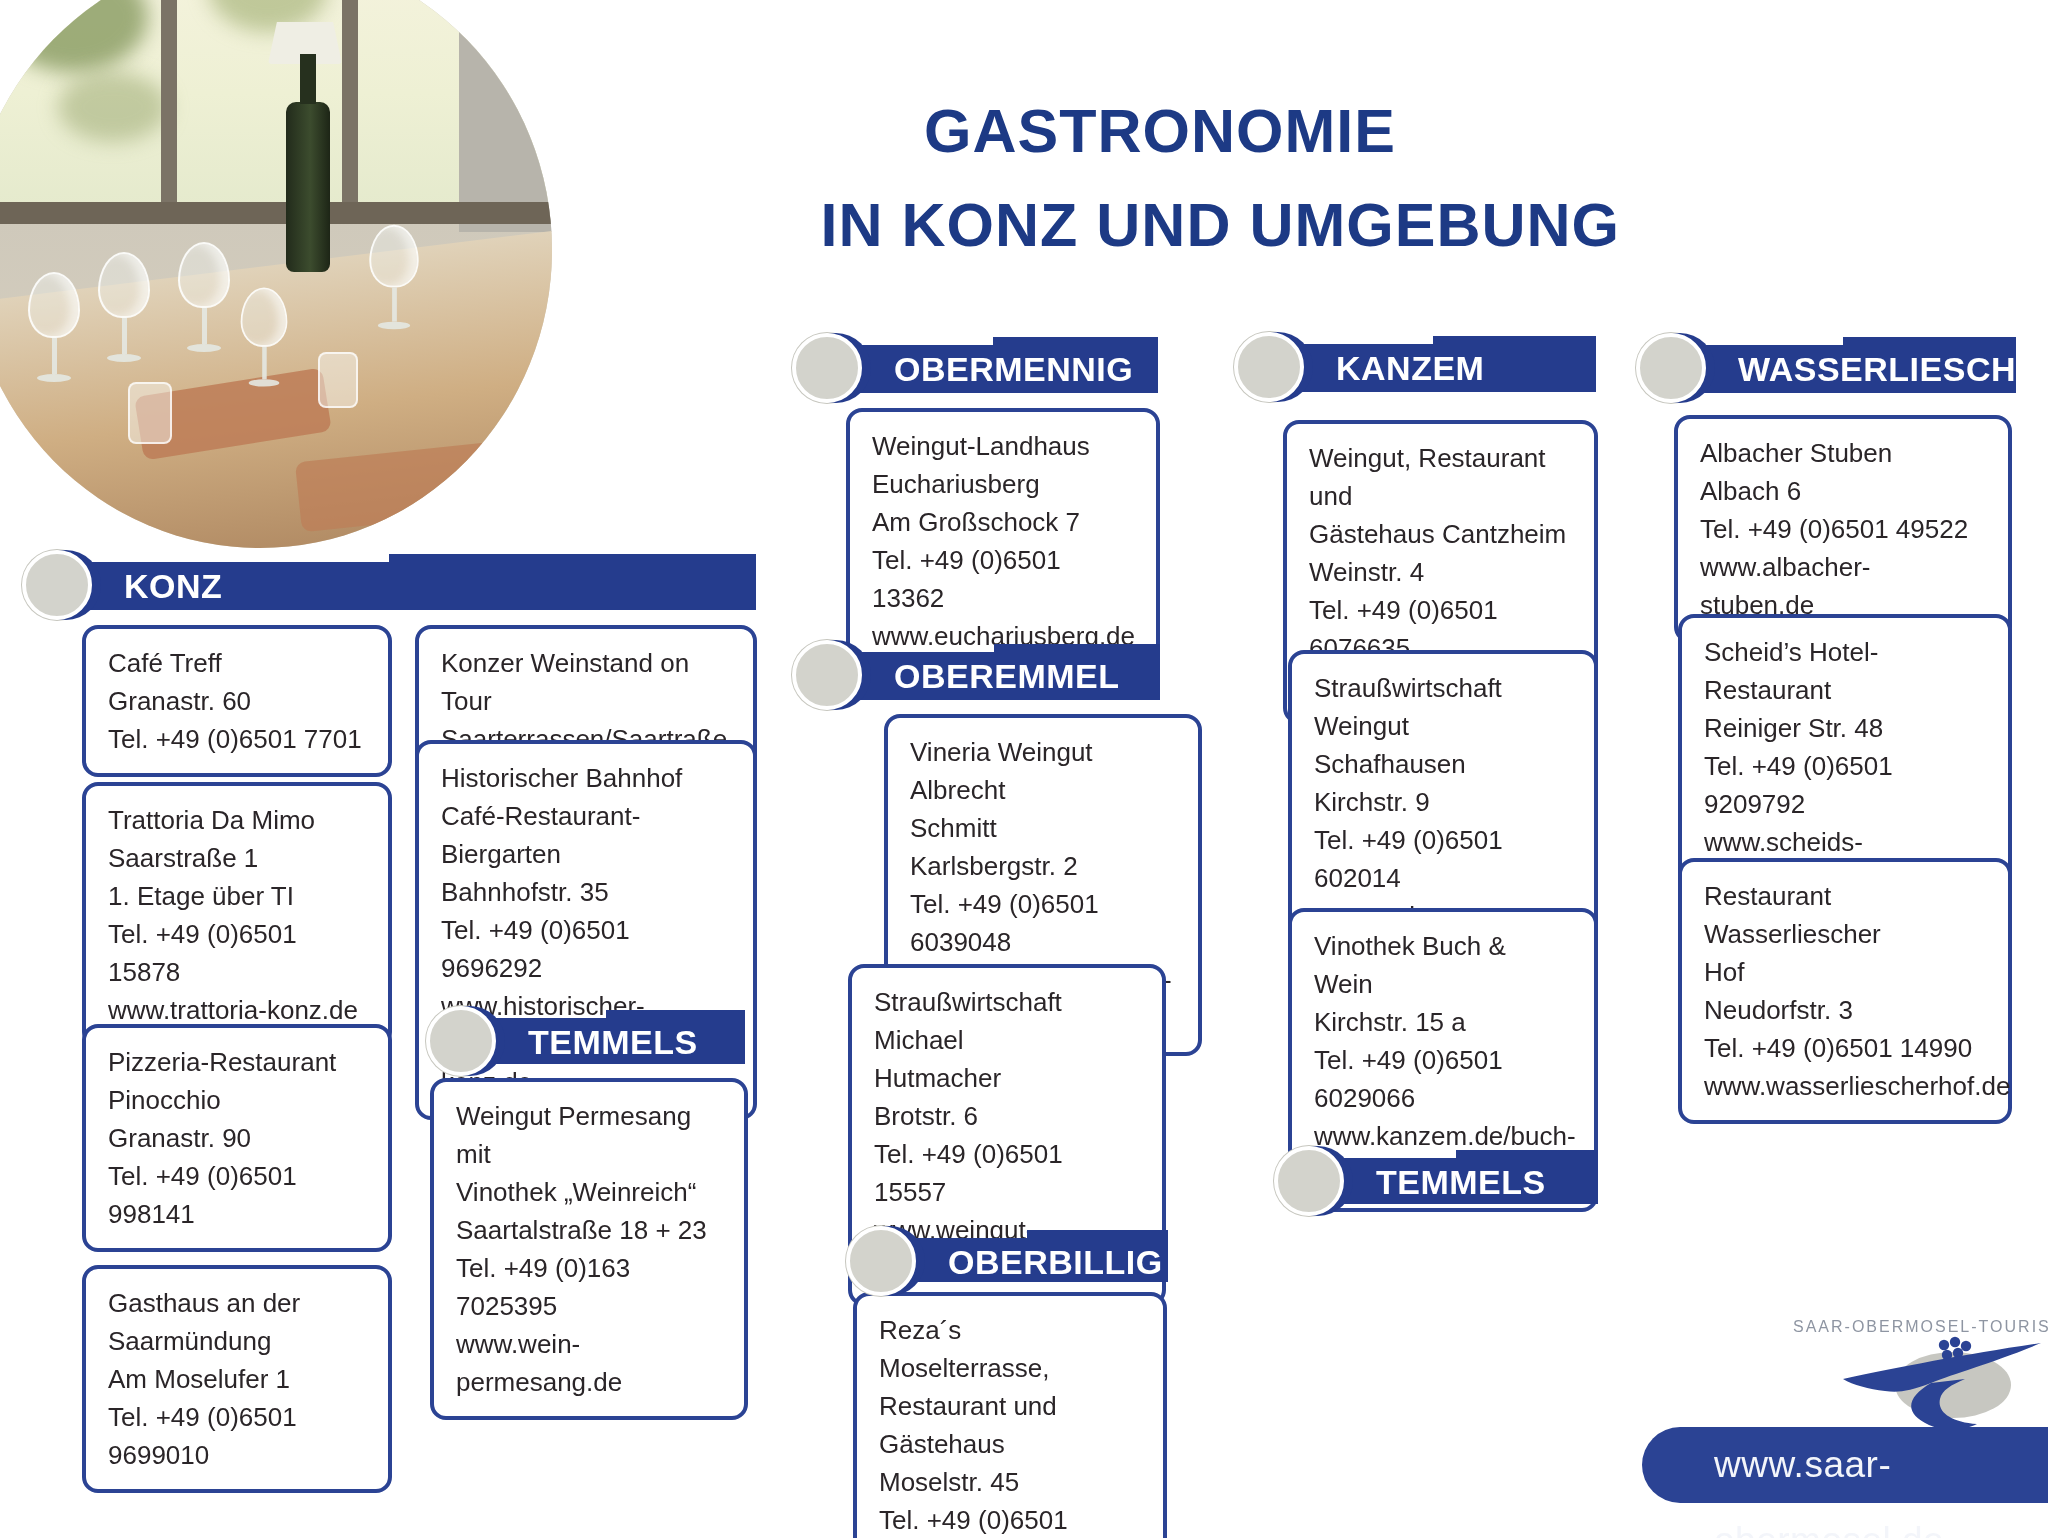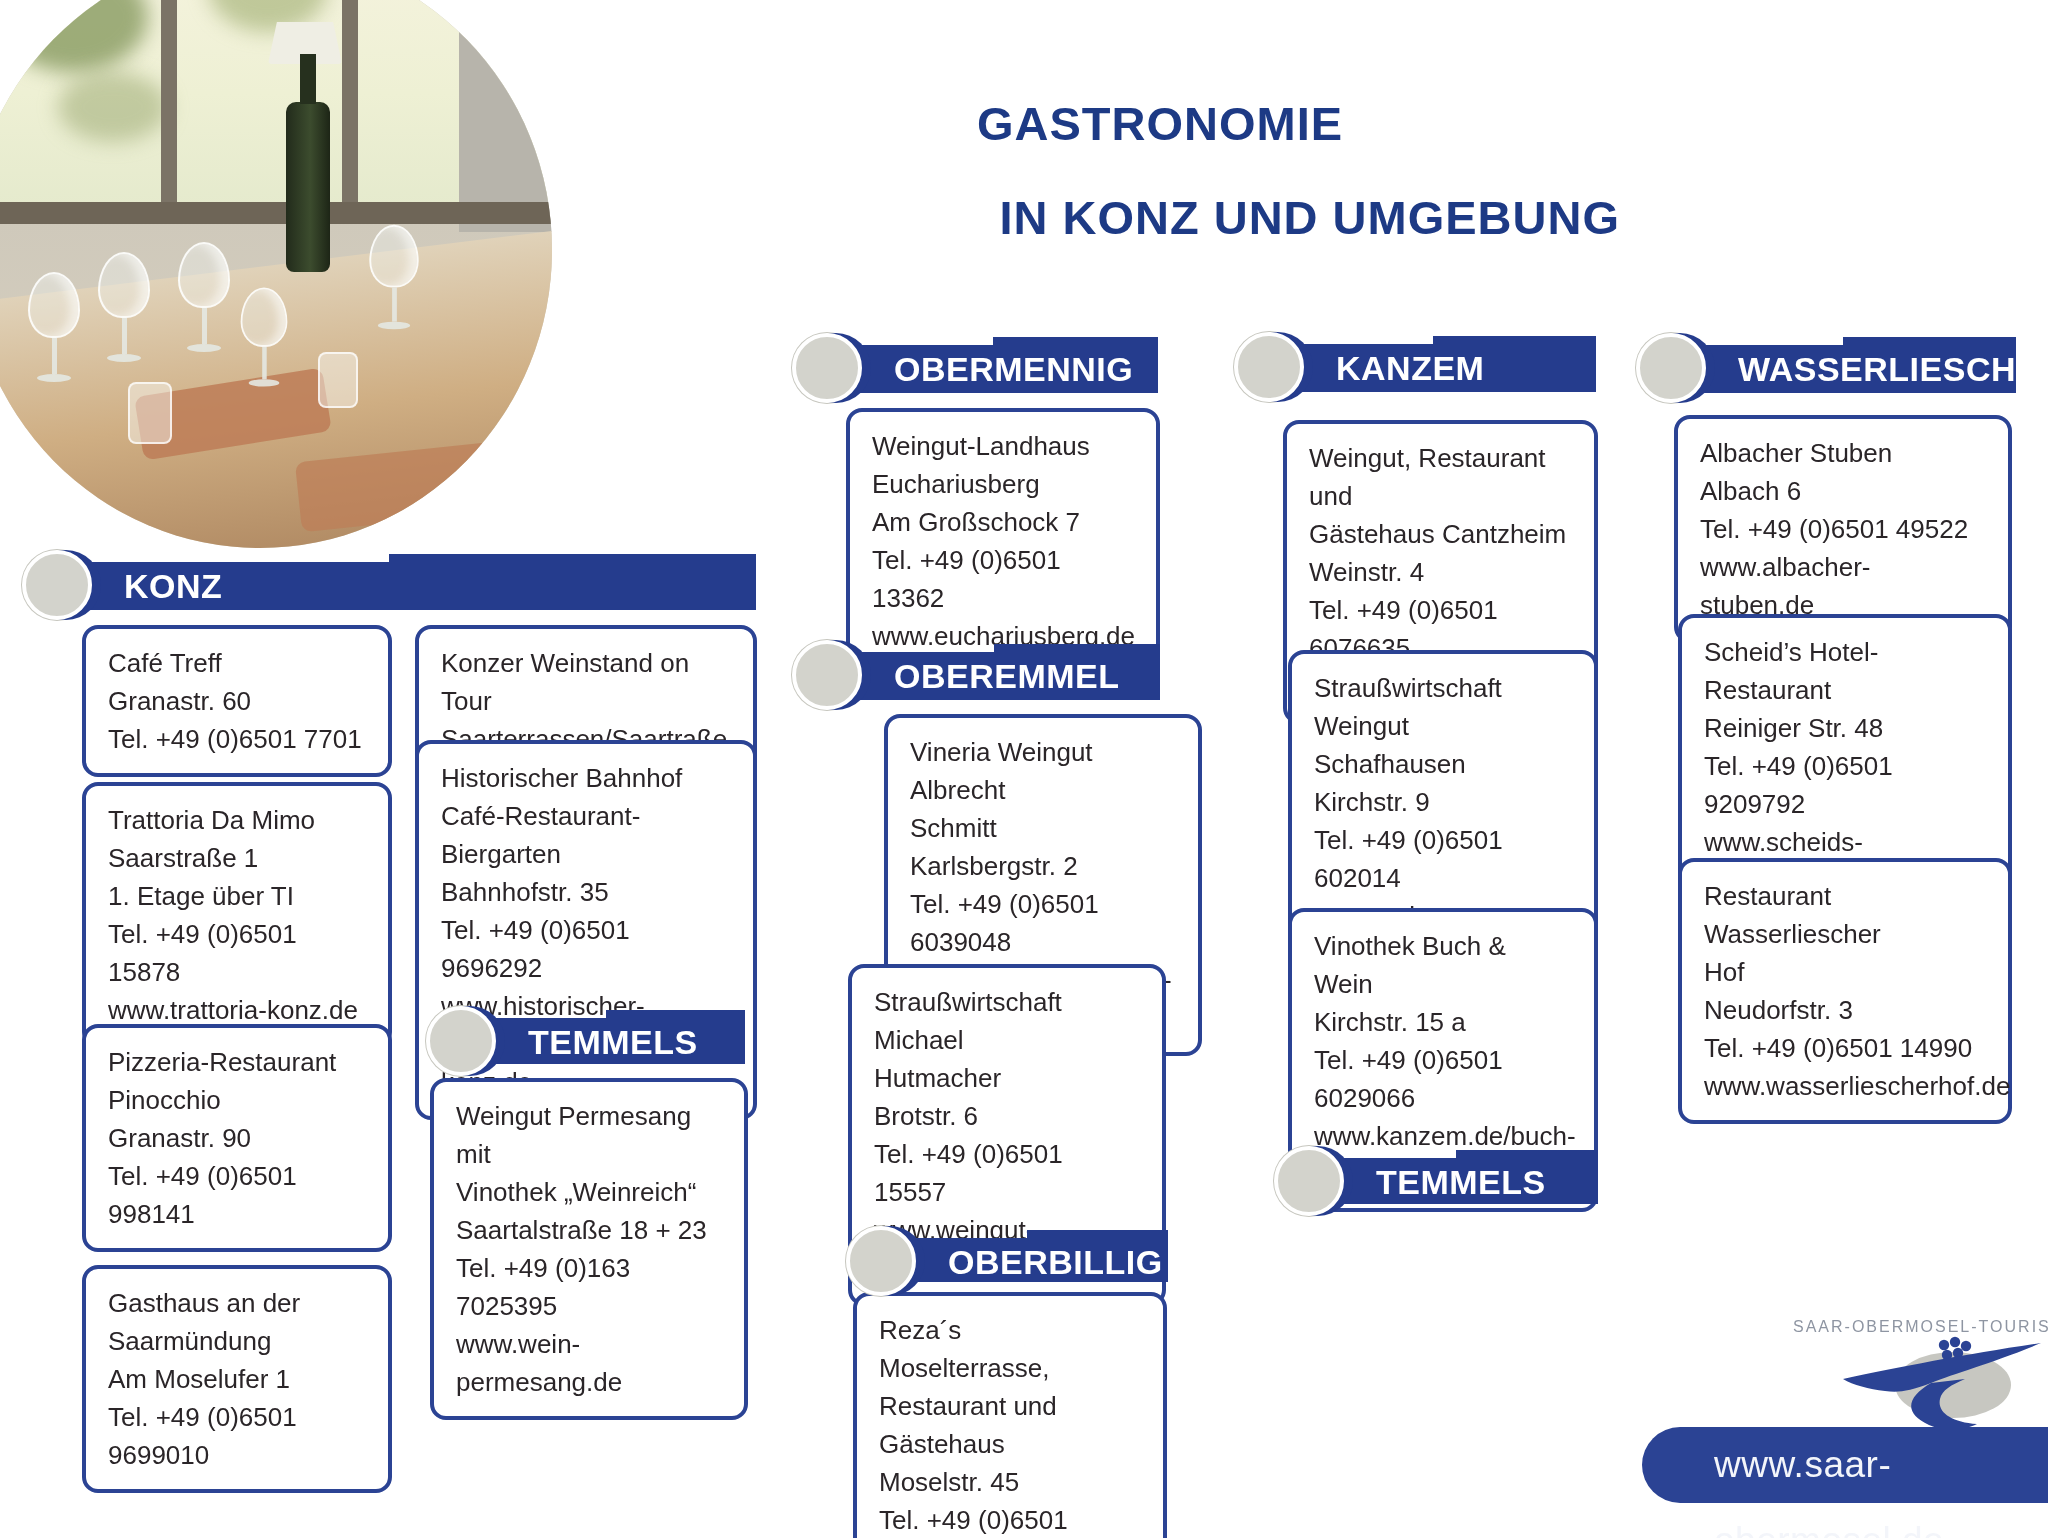--- a/index.html
+++ b/index.html
@@ -36,21 +36,21 @@
         box-shadow:inset -8px 0 10px rgba(255,255,255,.55);}
   .glass .stem{position:relative;width:5px;height:36px;margin:0 auto;background:rgba(228,232,226,.9);}
   .glass .foot{position:relative;width:34px;height:8px;margin:0 auto;border-radius:50%;background:rgba(228,232,226,.9);}
   .gl1{left:60px;top:320px;} .gl2{left:130px;top:300px;} .gl3{left:210px;top:290px;}
   .gl4{left:270px;top:330px;transform:scale(.9);} .gl5{left:400px;top:270px;transform:scale(.95);}
   .tumbler{border-radius:8px;background:rgba(250,252,250,.45);border:2px solid rgba(255,255,255,.75);}
   .t1{left:160px;top:430px;width:40px;height:58px;} .t2{left:350px;top:400px;width:36px;height:52px;}
 
   
   .title{position:absolute;left:700px;width:920px;text-align:center;color:#1d3a85;
-         font-weight:bold;letter-spacing:1px;font-size:47px;}
+         font-weight:bold;letter-spacing:1px;font-size:61px;}
   .t-line1{top:96px;} .t-line2{top:190px;text-align:right;}
 
   
   .hdr{position:absolute;height:48px;background:#253c8d;z-index:1;}
   .hdr:before{content:"";position:absolute;top:-8px;right:0;width:55%;height:8px;background:#253c8d;}
   .hdr-label{display:block;padding-left:36px;color:#ffffff;font-weight:bold;font-size:34px;
              line-height:48px;letter-spacing:.5px;white-space:nowrap;}
   .hdr-circle{position:absolute;left:-66px;top:-12px;width:62px;height:62px;border-radius:50%;
               background:#d3d3cc;border:4px solid #ffffff;z-index:2;
               box-shadow:9px 0 0 0 #253c8d, 0 0 0 1px #c6c6be;}

